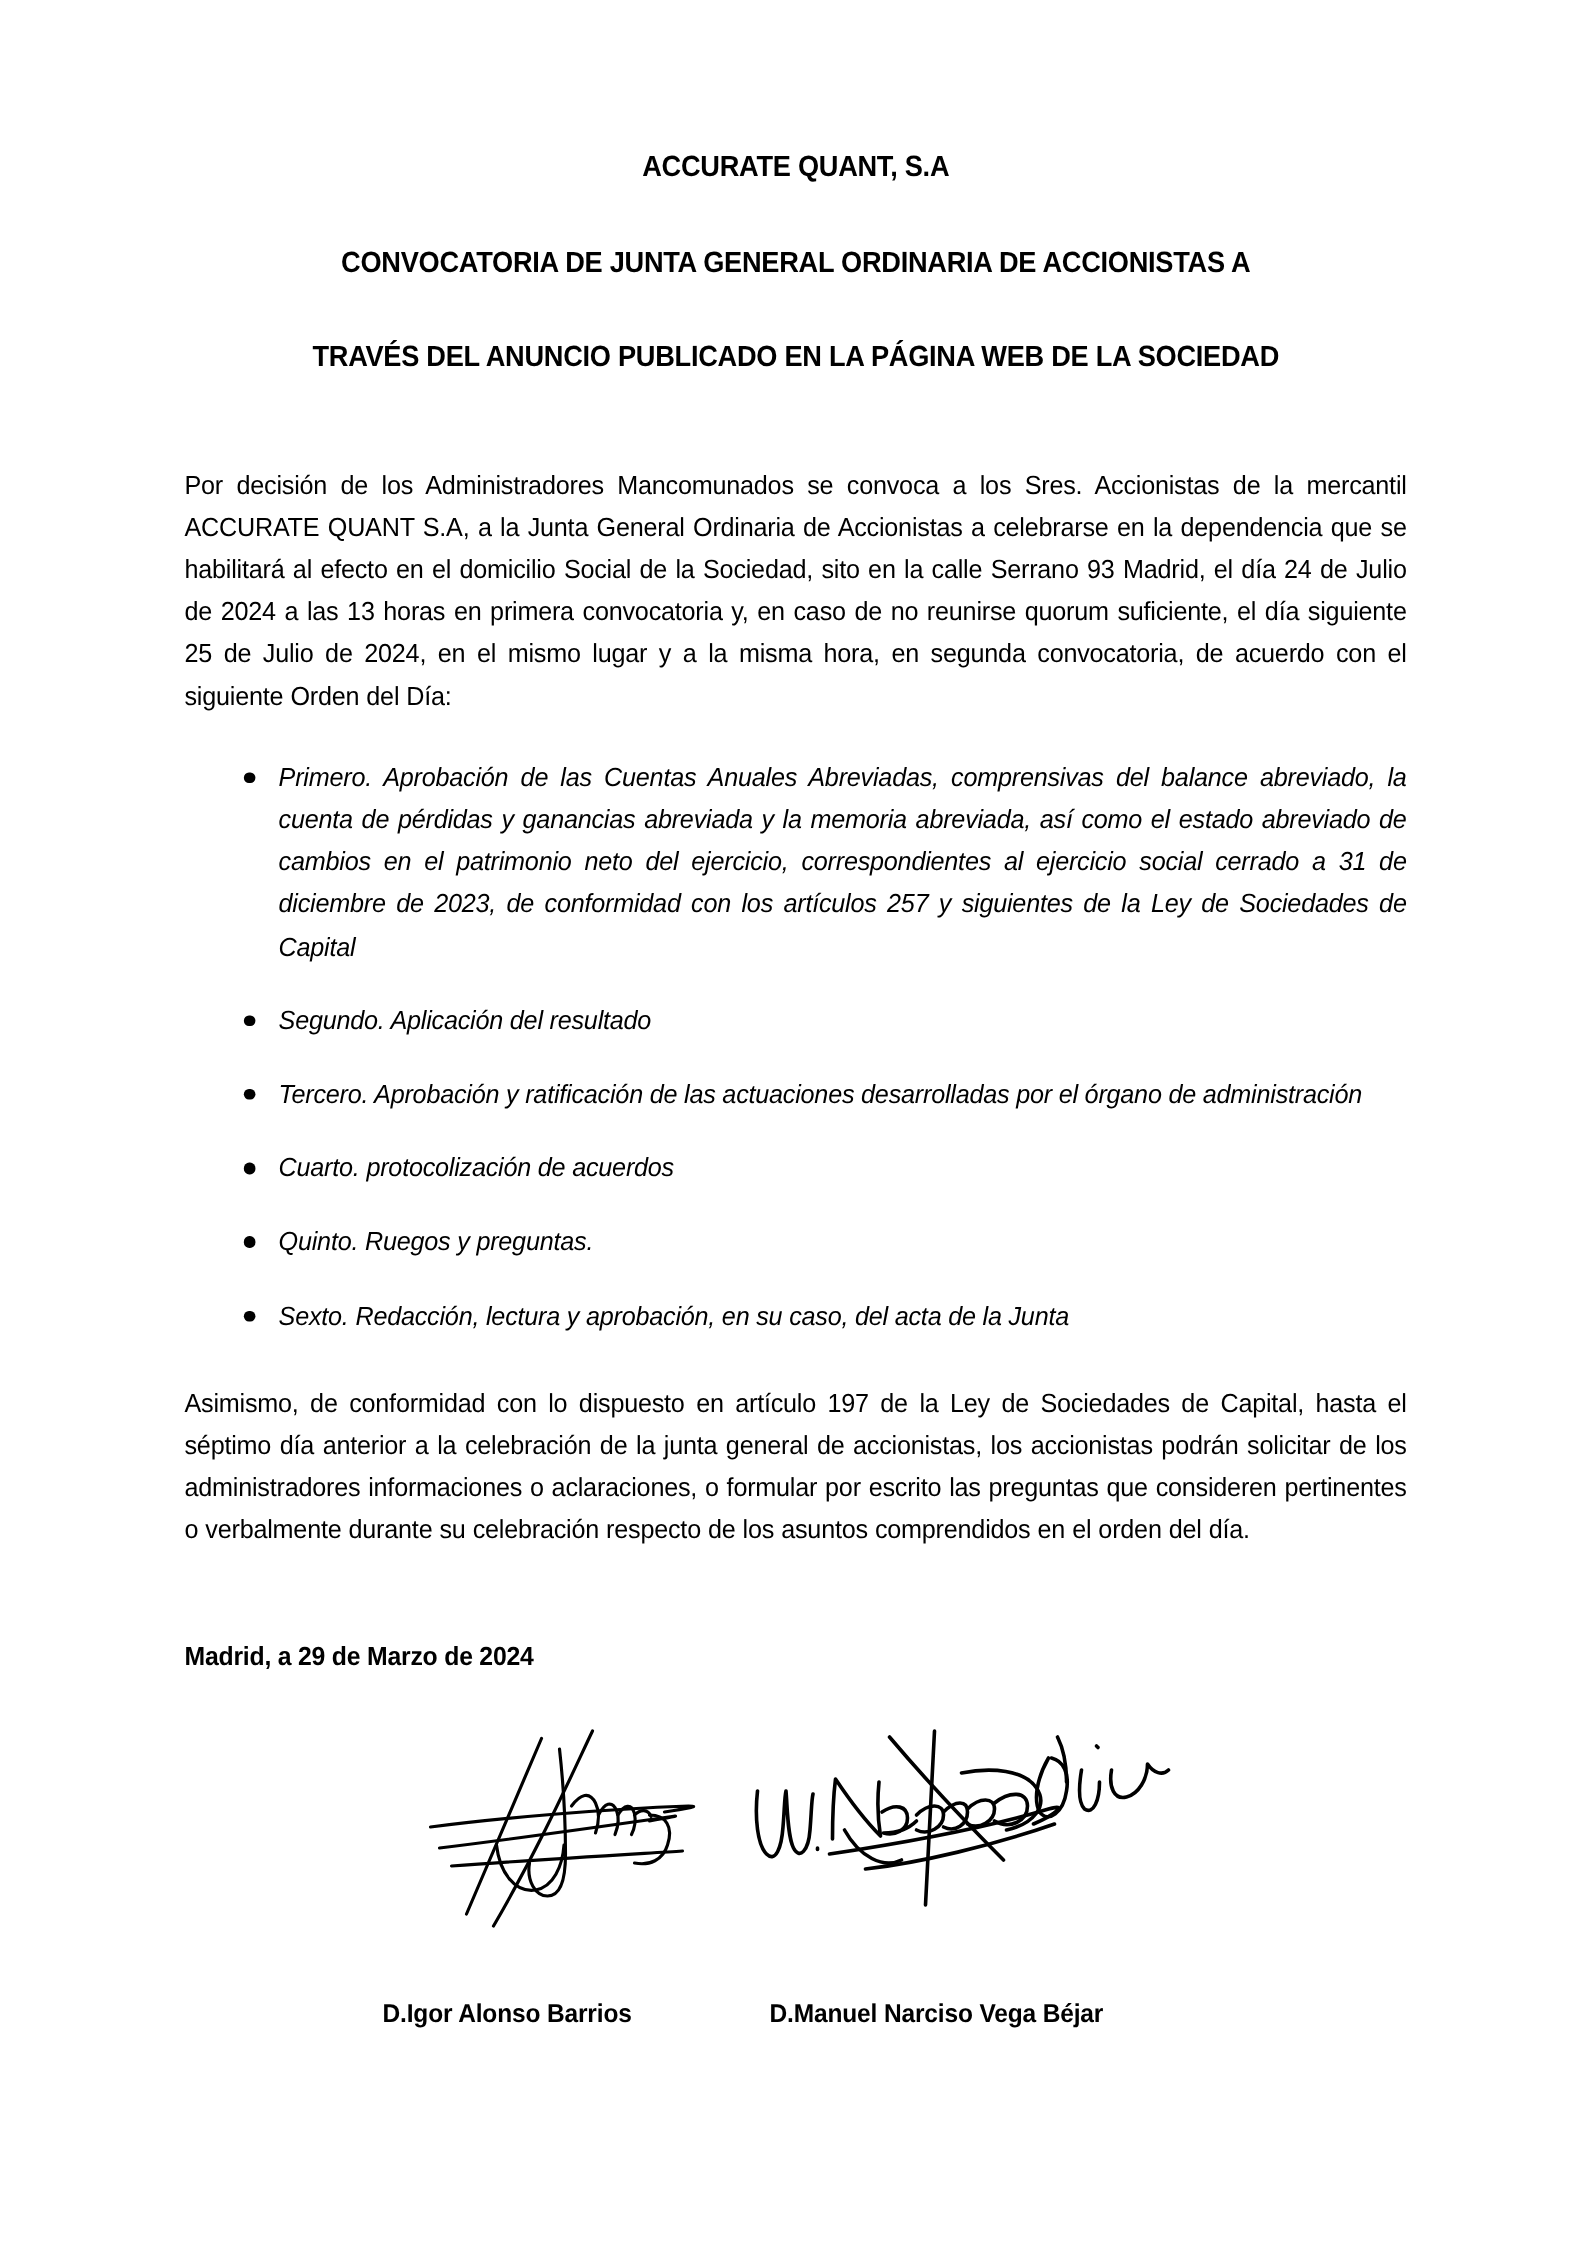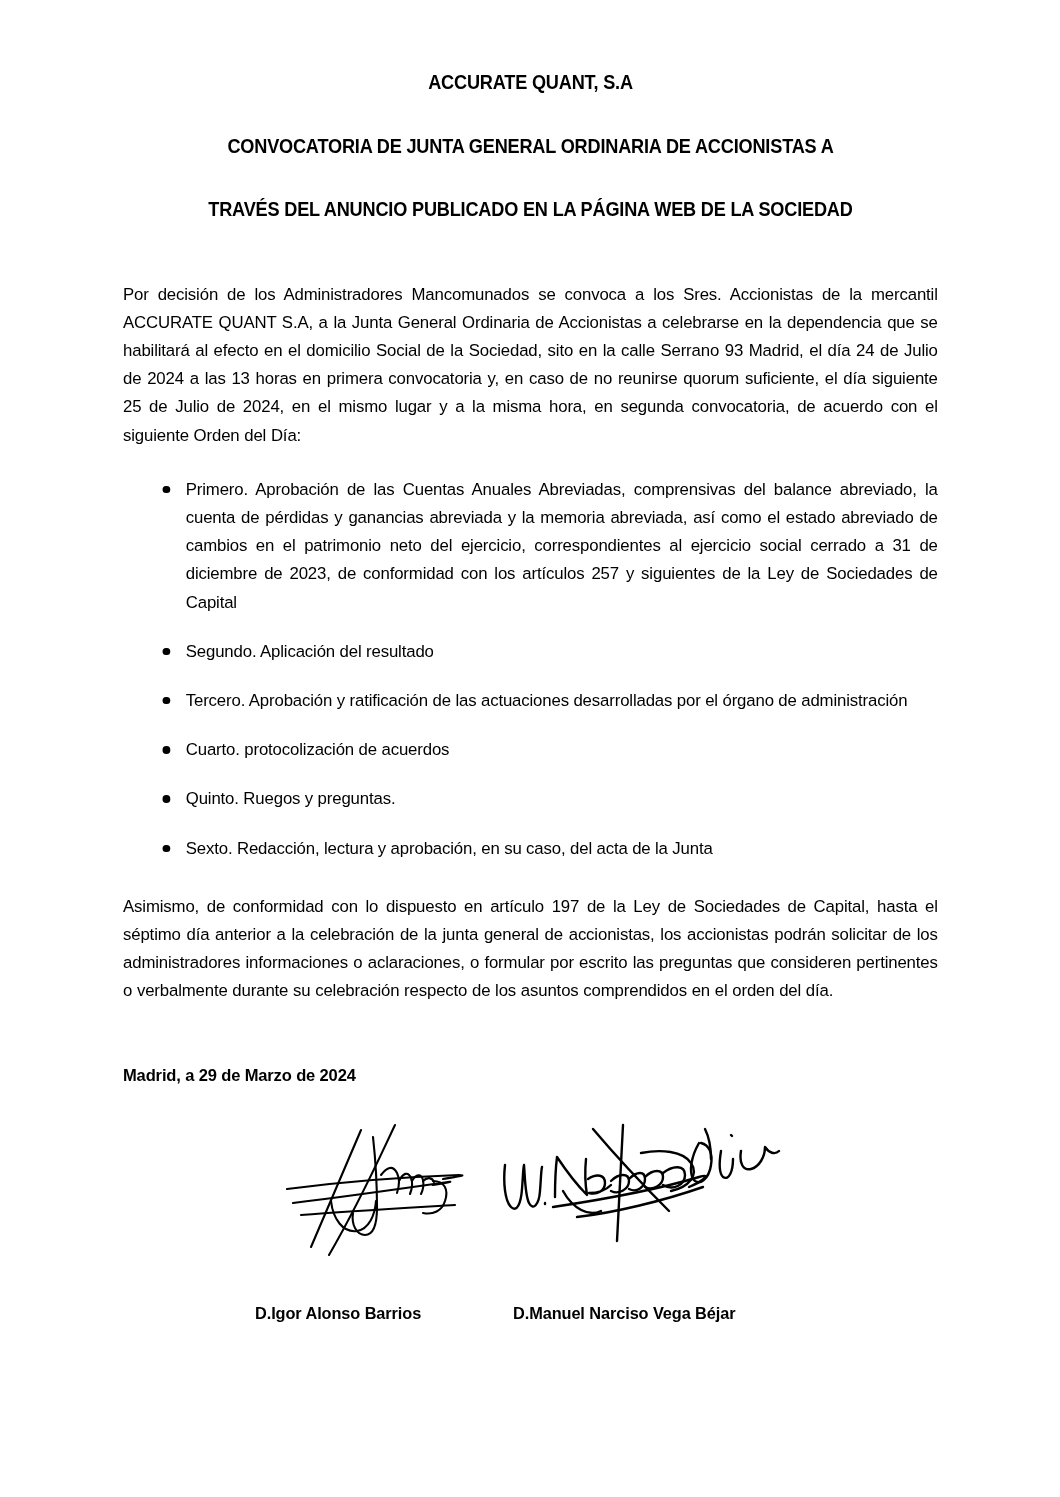--- a/index.html
+++ b/index.html
@@ -22,21 +22,21 @@
   }
   .content {
     position: absolute;
     left: 123px;
     top: 0;
     width: 815px;
   }
 
   
   .heading-block {
-    padding-top: 73px;
+    padding-top: 102px;
     text-align: center;
   }
   .heading {
     font-weight: bold;
     font-size: 19.5px;
     letter-spacing: -0.2px;
     line-height: 1;
     transform: scaleX(0.93);
     transform-origin: center center;
     white-space: nowrap;
@@ -58,20 +58,21 @@
     width: 103.6%;
   }
   .para-intro { margin-top: 60px; }
   .para-outro { margin-top: 30px; }
 
   
   .agenda {
     list-style: none;
     margin: 26px 0 0 0;
     padding: 0;
+    font-style: italic;
   }
   .agenda li {
     position: relative;
     padding-left: 65px;
     margin-bottom: 21px;
     font-size: 17.4px;
     line-height: 28.2px;
     text-align: justify;
     letter-spacing: -0.15px;
     transform: scaleX(0.965);

